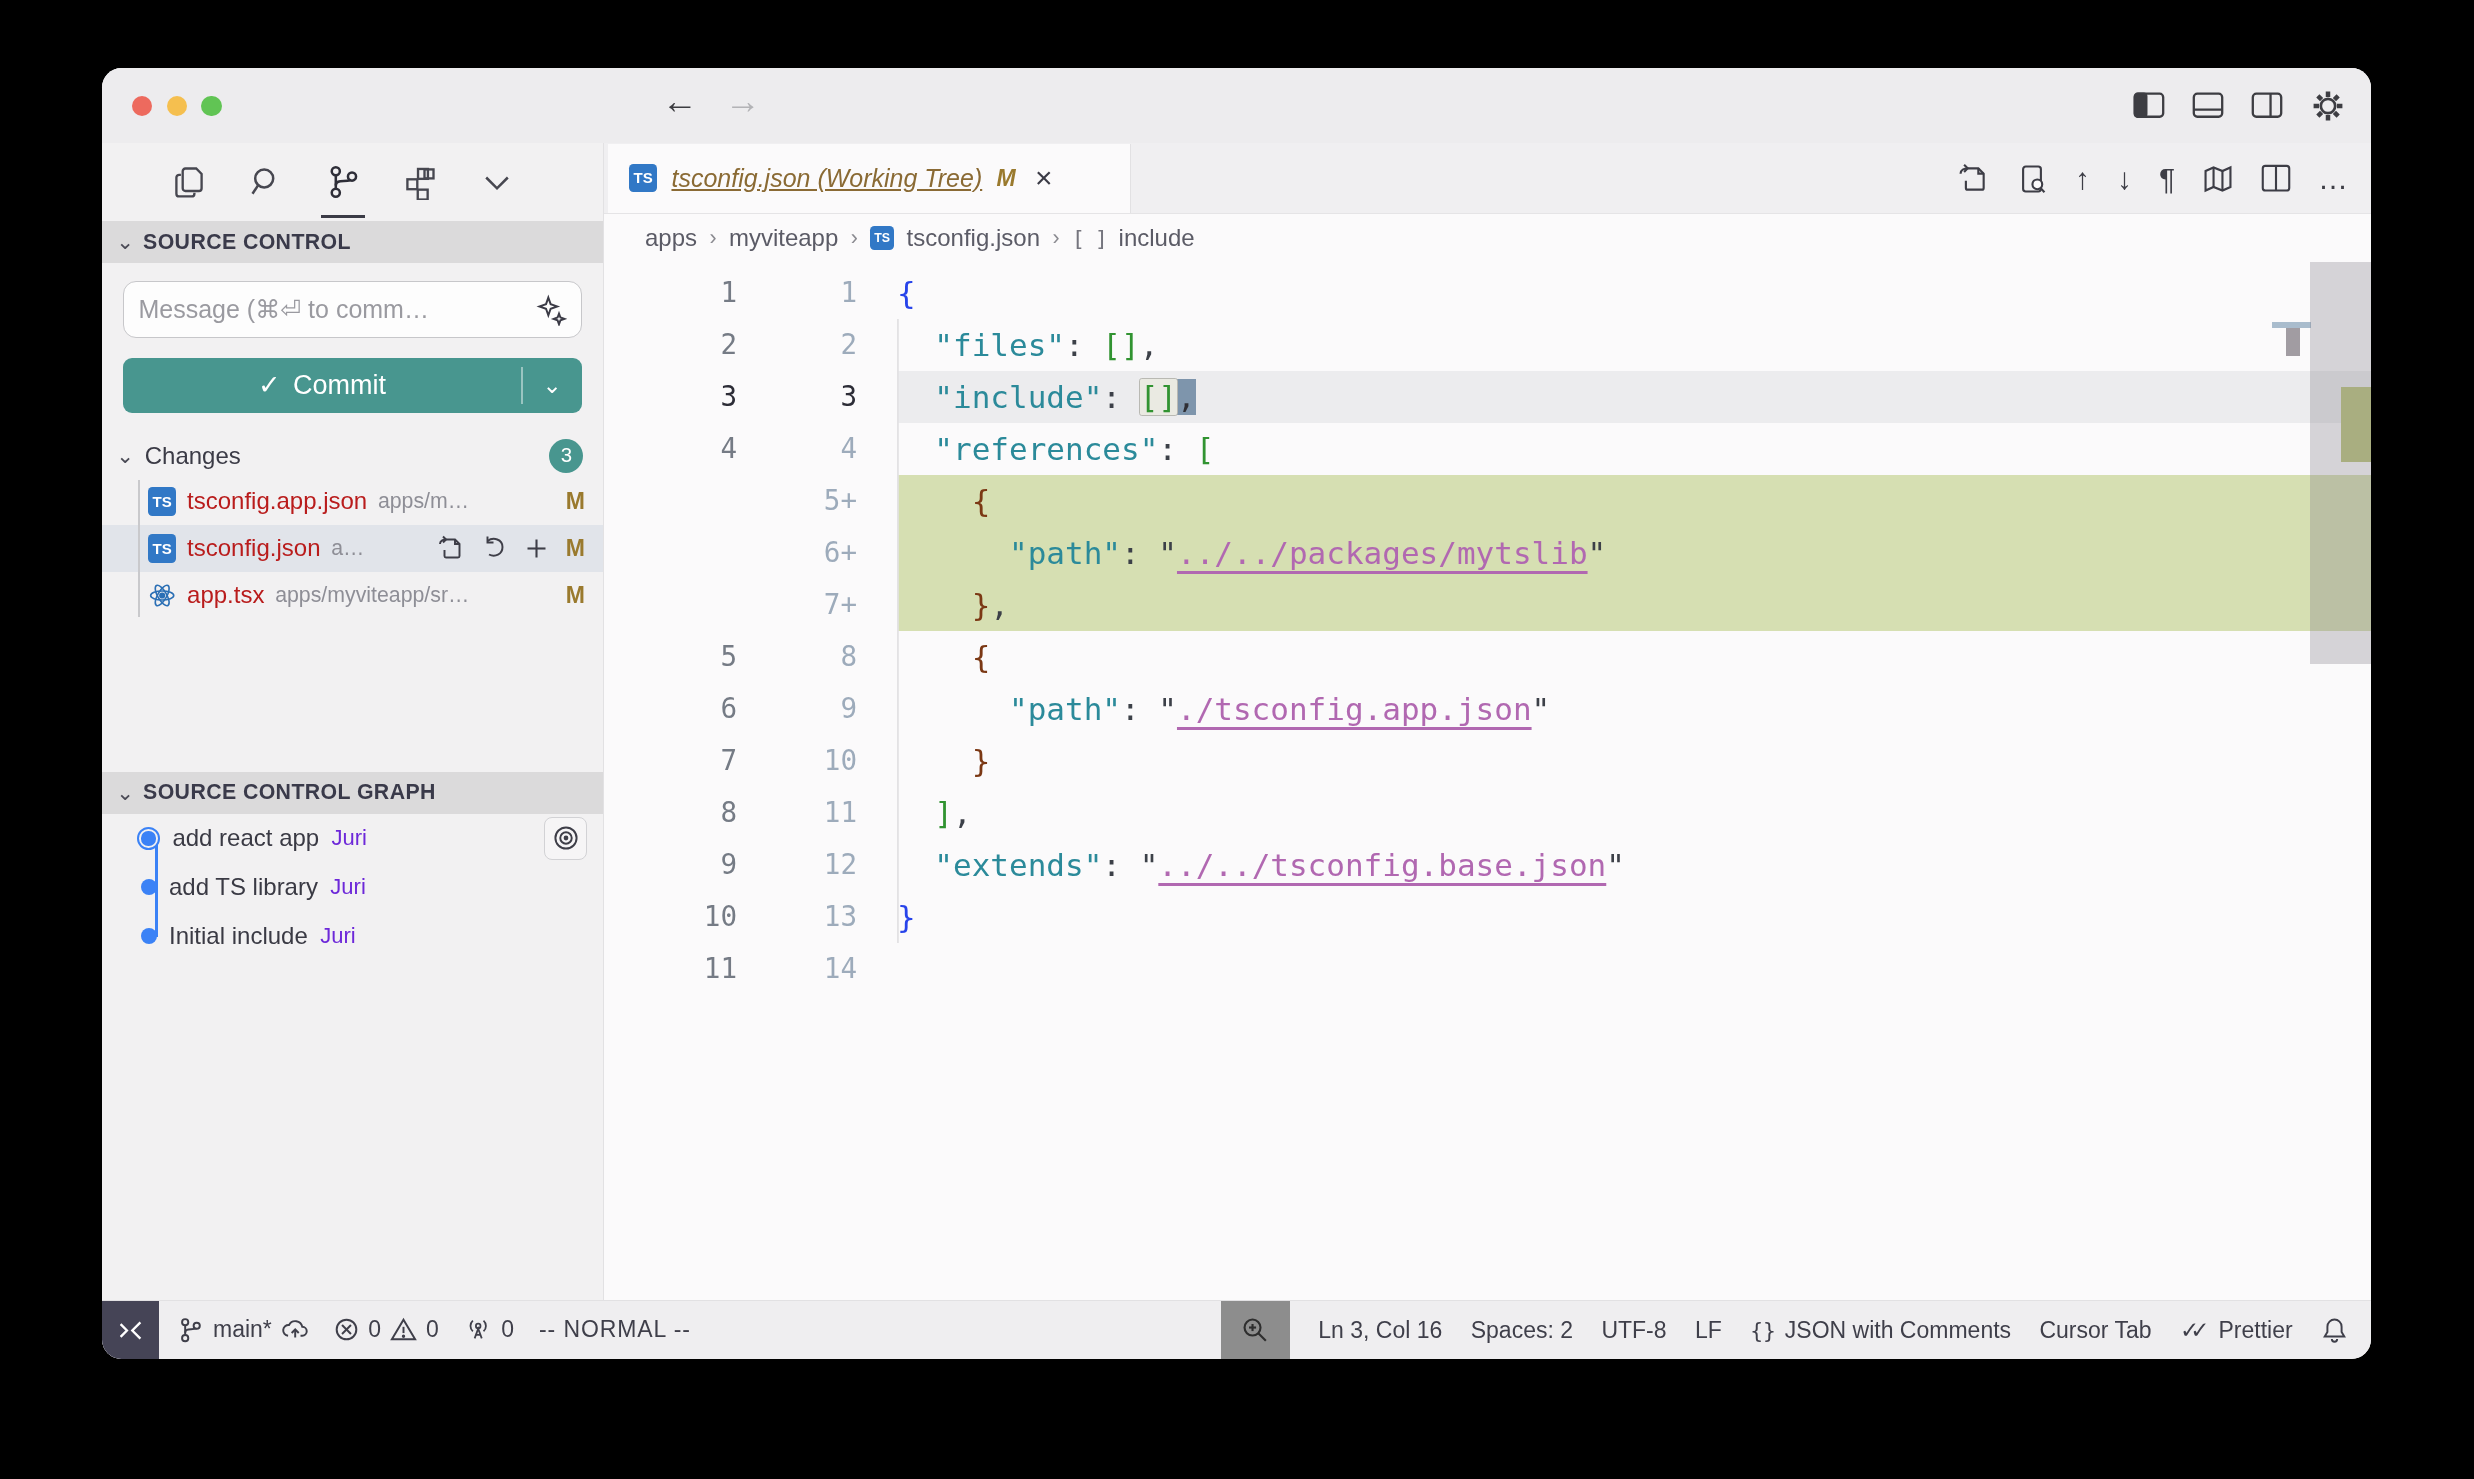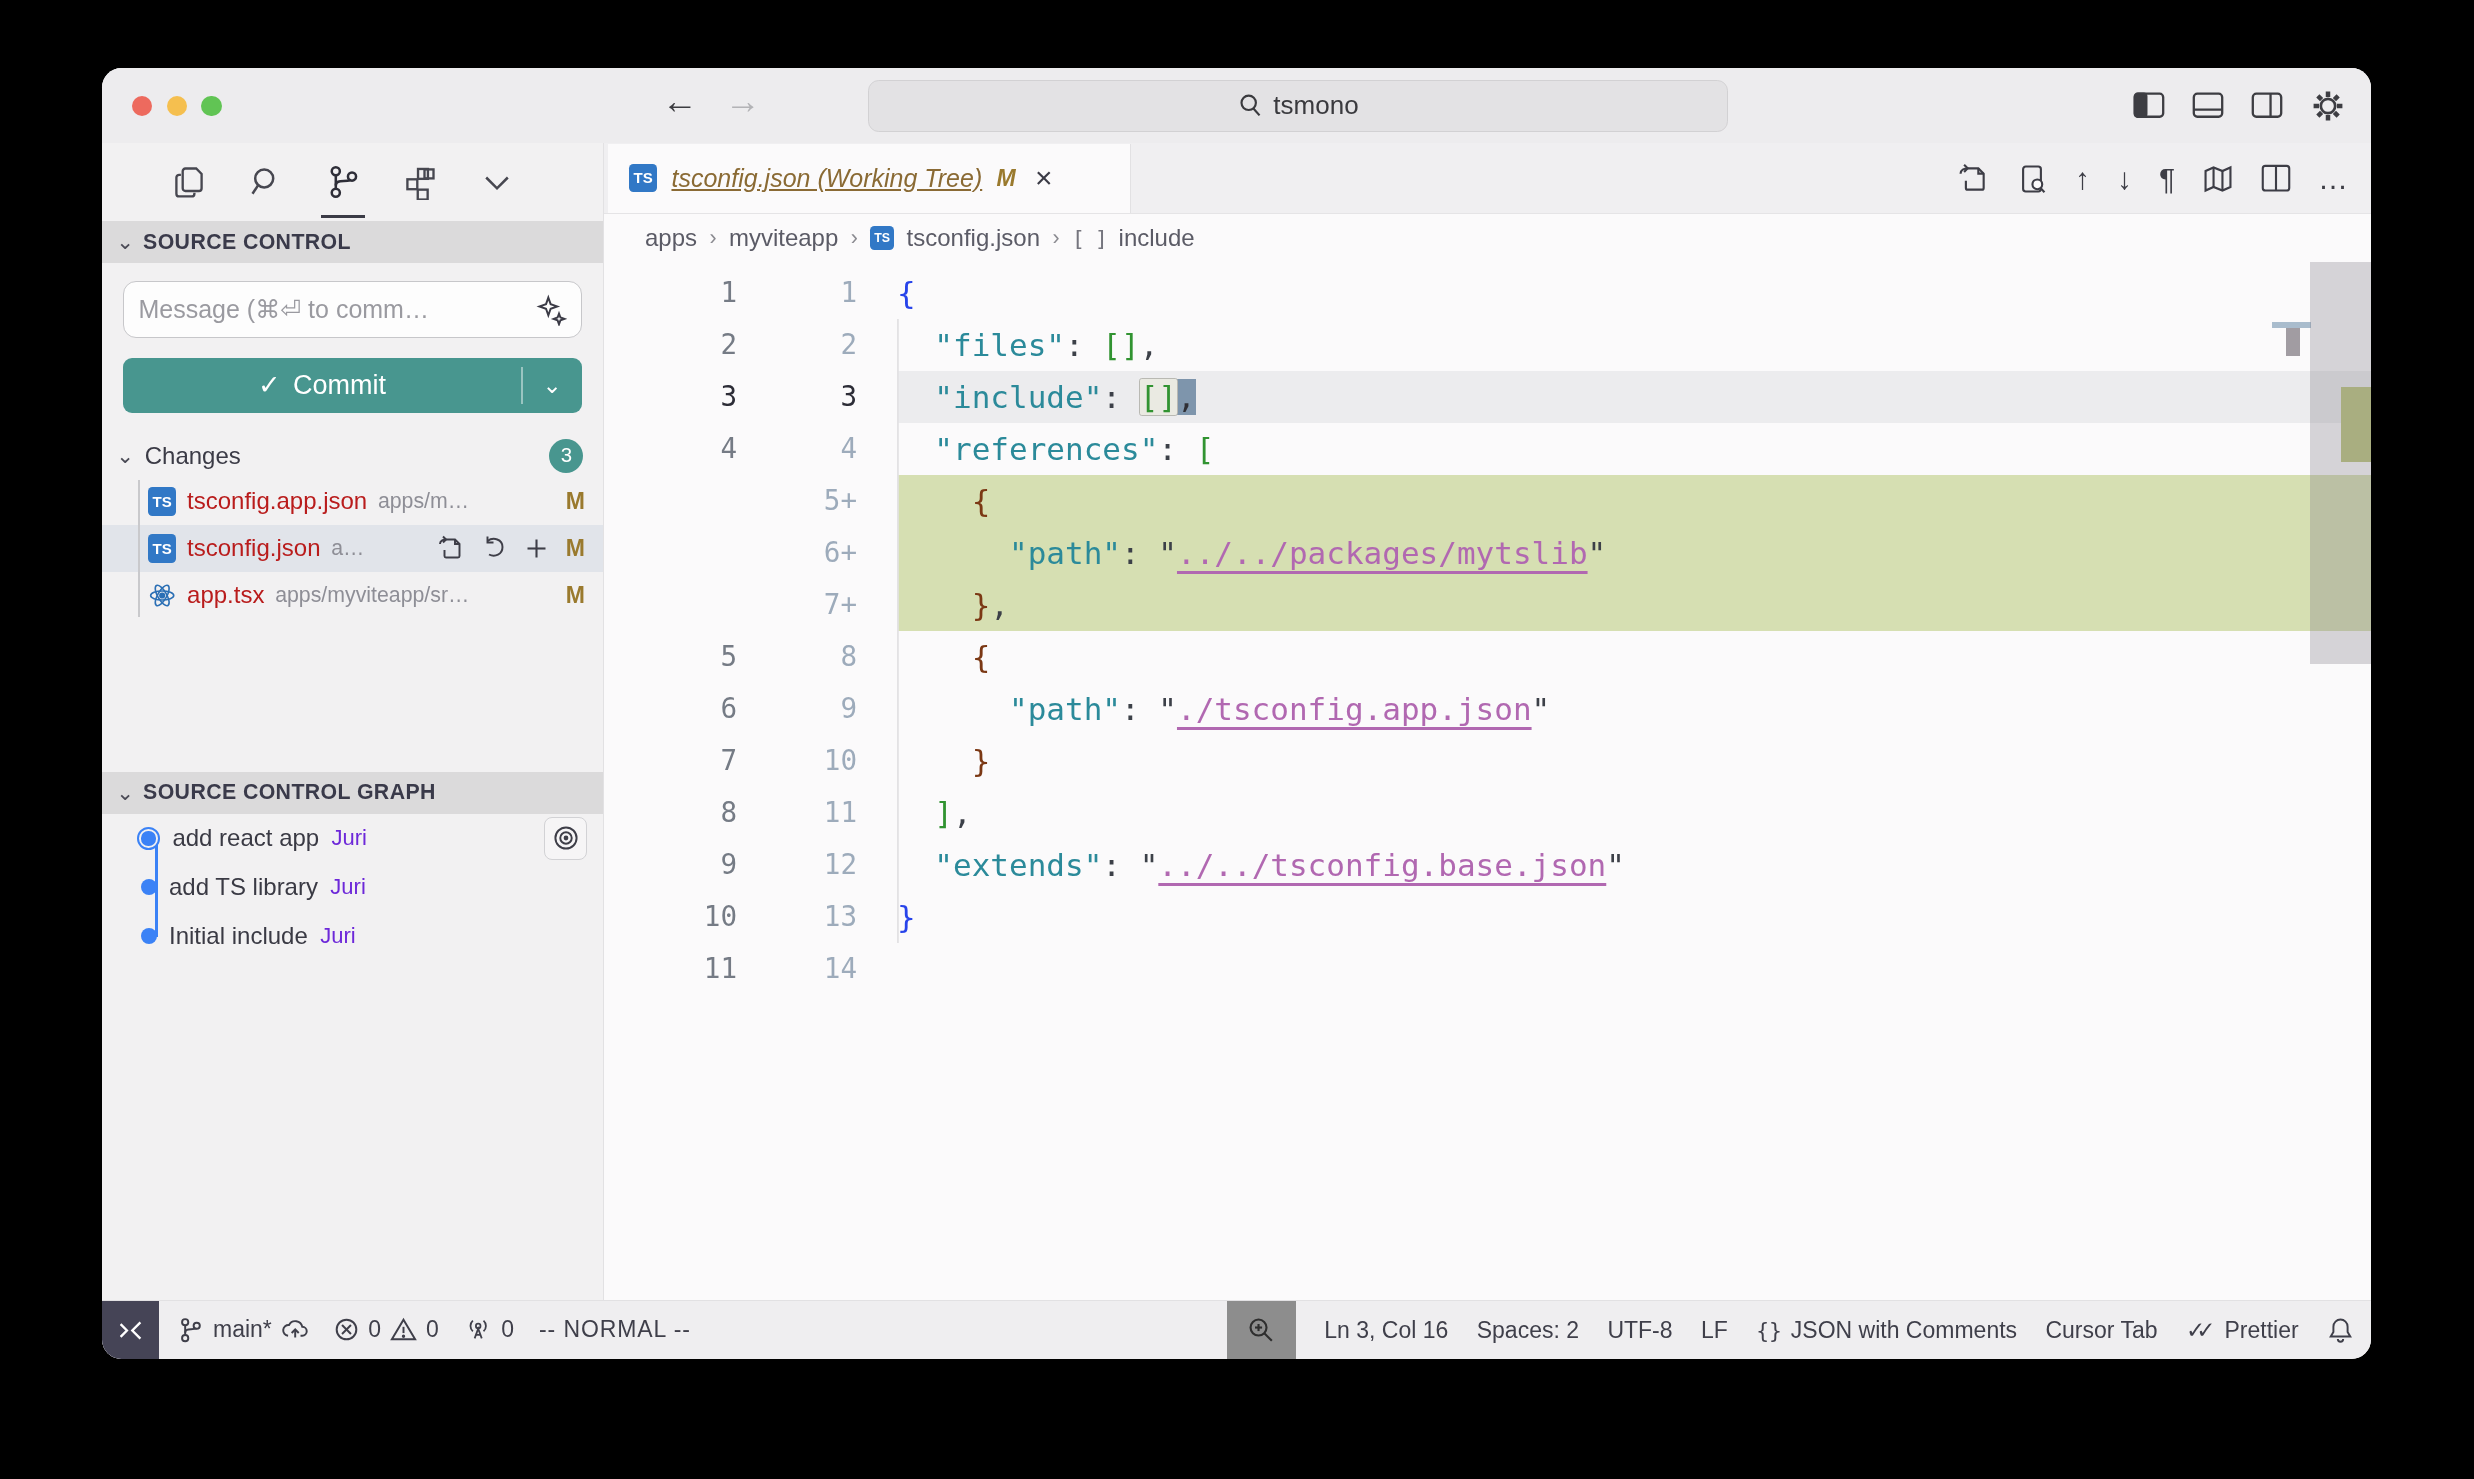--- a/index.html
+++ b/index.html
@@ -91,47 +91,38 @@
   .minimap-cursor-h { position:absolute; right:60px; width:39px; height:6.2px; top:60px; background:#a9bccd; }
   .minimap-cursor-v { position:absolute; right:71px; width:14.2px; height:28.4px; top:66px; background:#a19ca2; }
   .scroll-thumb { position:absolute; right:0; top:0; width:61px; height:402px; background:rgba(125,122,131,.30); }
   .overview-added { position:absolute; right:0; top:125px; width:30px; height:75px; background:#a9ae80; }
 
   
   .statusbar { height:59px; flex:none; background:#efeef0; border-top:1.8px solid #e2e1e3; display:flex; align-items:center; font-size:23px; color:#3f3f4a; }
   .sb-item { display:flex; align-items:center; gap:9px; white-space:nowrap; }
   .remote-box { width:57px; height:100%; background:#454456; color:#fff; display:flex; align-items:center; justify-content:center; flex:none; }
   .sb-left { display:flex; align-items:center; gap:25px; padding-left:18px; }
-  .sb-right { margin-left:auto; display:flex; align-items:center; gap:28.4px; padding-right:17px; height:100%;text-align:right; }
+  .sb-right { margin-left:auto; display:flex; align-items:center; gap:28.4px; padding-right:23px; height:100%;text-align:right; }
   .zoom-box { width:69px; height:100%; background:#8d8d8d; display:flex; align-items:center; justify-content:center; color:#2e2e2e; }
   .mode { letter-spacing:0.9px; }
 </style>
 </head>
 <body>
 
 <div class="window">
 
   <div class="titlebar">
     <div class="lights">
       <div class="light l-red"></div>
       <div class="light l-yellow"></div>
       <div class="light l-green"></div>
     </div>
     <div class="navarrows">
       <span>←</span>
       <span class="fwd">→</span>
-    </div>
-    <div class="searchbox">
-      <span class="icon">
-        <svg width="27" height="27" viewBox="0 0 30 30" fill="none" stroke="#3a3a3e" stroke-width="2.4">
-            <circle cx="13" cy="12" r="8"></circle>
-            <line x1="18" y1="18" x2="25" y2="26"></line>
-          </svg>
-      </span>
-      <span>tsmono</span>
     </div>
     <div class="tb-right">
       <span class="icon">
         <svg width="32" height="28.4" viewBox="0 0 36 32" fill="none" stroke="#3d3d42" stroke-width="2.6">
             <rect x="2" y="3" width="32" height="26" rx="4"></rect>
             <rect x="2" y="3" width="13" height="26" rx="3" fill="#3d3d42"></rect>
           </svg>
       </span>
       <span class="icon">
         <svg width="32" height="28.4" viewBox="0 0 36 32" fill="none" stroke="#3d3d42" stroke-width="2.6">

